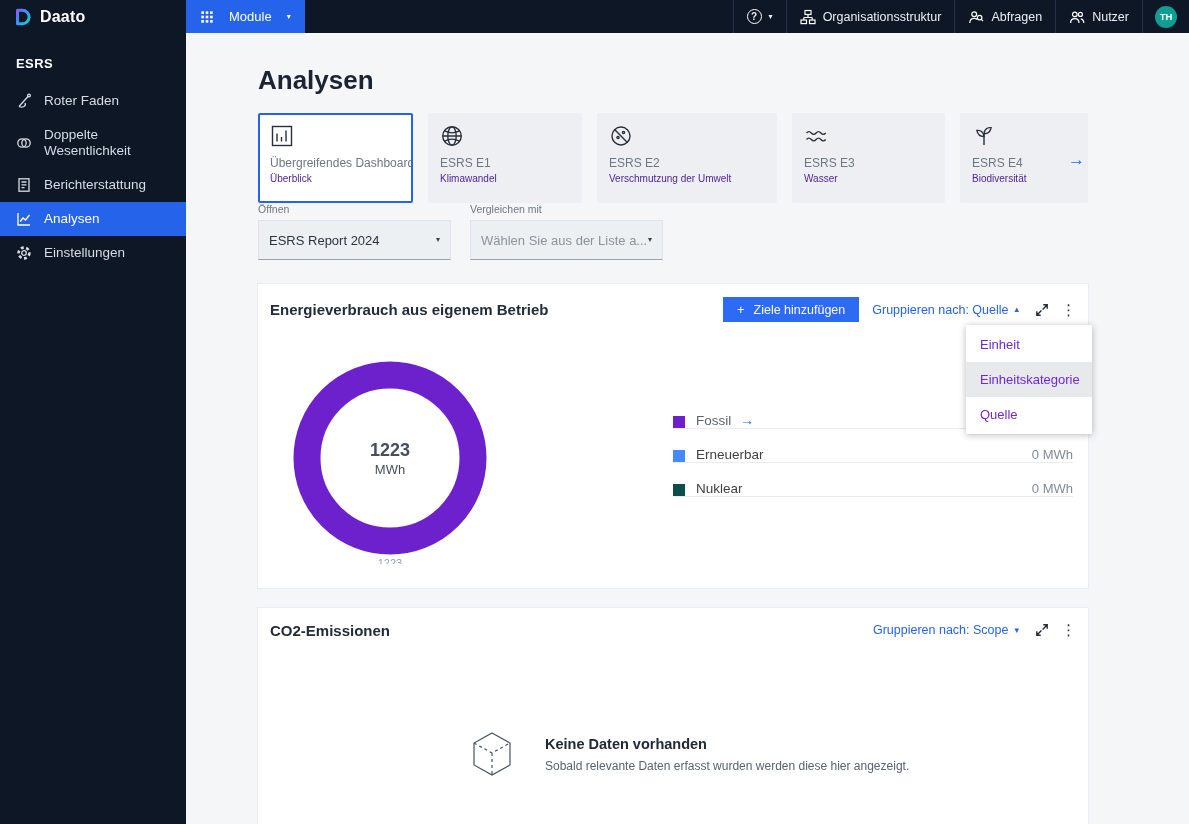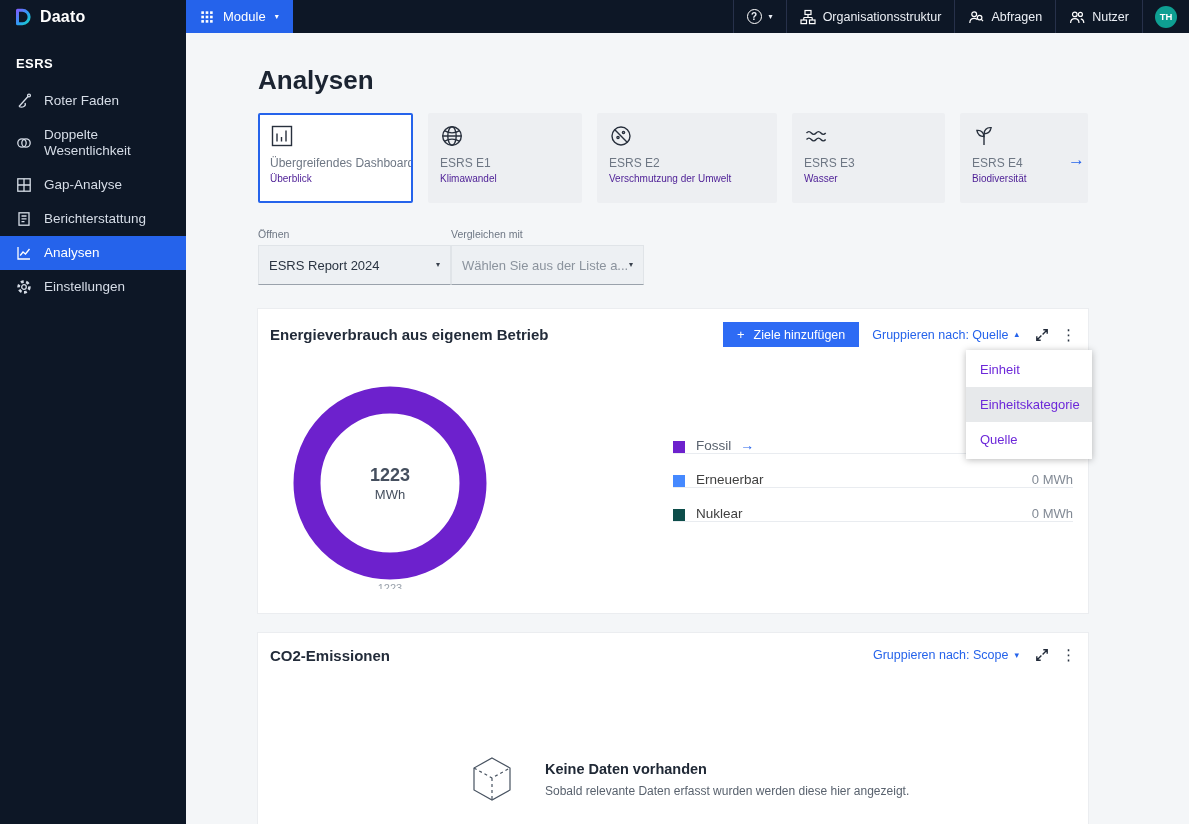--- a/index.html
+++ b/index.html
@@ -5,21 +5,21 @@
 :root { --dark:#0d1726; --accent:#2563eb; --avatar:#0e9f92; }
 * { margin:0; padding:0; box-sizing:border-box; }
 html,body { width:1189px; height:824px; overflow:hidden; }
 body { font-family:"Liberation Sans", sans-serif; background:#f4f6f8; position:relative; color:#222b38; }
 svg { display:block; }
 
 
 .topbar { position:absolute; top:0; left:0; right:0; height:33px; background:var(--dark); display:flex; align-items:stretch; color:#fff; z-index:40; }
 .logo { width:186px; display:flex; align-items:center; gap:7px; padding-left:13px; cursor:pointer; }
 .logo-text { font-size:16px; font-weight:700; letter-spacing:.2px; }
-.module-btn { background:var(--accent); display:flex; align-items:center; gap:9px; padding:0 14px; font-size:13px; cursor:pointer; }
+.module-btn { background:var(--accent); display:flex; align-items:center; gap:15px; padding:0 14px; font-size:13px; cursor:pointer; }
 .tb-spacer { flex:1; }
 .tb-right { display:flex; align-items:stretch; font-size:12.5px; color:#ebeff5; }
 .tb-item { display:flex; align-items:center; gap:7px; padding:0 13px; border-left:1px solid #27314a; cursor:pointer; white-space:nowrap; }
 .help-circle { width:15px; height:15px; border-radius:50%; border:1.3px solid #fff; font-size:10px; display:flex; align-items:center; justify-content:center; font-weight:700; }
 .caret { font-size:8px; line-height:1; }
 .avatar { width:22px; height:22px; border-radius:50%; background:var(--avatar); color:#fff; font-size:9.5px; font-weight:700; display:flex; align-items:center; justify-content:center; align-self:center; margin:0 12px; cursor:pointer; }
 
 
 .sidebar { position:absolute; top:33px; left:0; bottom:0; width:186px; background:var(--dark); color:#d6dde7; z-index:30; }
 .sb-section { padding:23px 16px 13px; font-size:13px; font-weight:700; color:#fff; letter-spacing:.4px; }
@@ -34,21 +34,21 @@
 
 .tabs { margin-top:18px; width:830px; display:flex; gap:15px; position:relative; }
 .tab-card { height:90px; background:#edeff2; border-radius:2px; padding:11px 12px; cursor:pointer; overflow:hidden; }
 .tab-card.active { background:#fff; border:2px solid var(--accent); padding:9px 10px; }
 .tc1{width:155px}.tc2{width:154px}.tc3{width:180px}.tc4{width:153px}.tc5{width:128px}
 .tab-icon { height:26px; display:flex; align-items:flex-start; }
 .tab-sub { margin-top:6px; font-size:12px; color:#6e7784; white-space:nowrap; }
 .tab-label { margin-top:3px; font-size:10px; color:#4c1d95; white-space:nowrap; }
 .tabs-next { position:absolute; right:3px; top:37px; color:var(--accent); font-size:17px; cursor:pointer; font-weight:700; }
 
-.filters { margin-top:25px; display:flex; }
+.filters { display:flex; gap:19px; }
 .filter-label { font-size:10.5px; color:#6e7784; margin-bottom:5px; }
 .select { width:193px; height:40px; background:#edf0f3; border:1px solid #e0e4e8; border-bottom-color:#9aa2ab; display:flex; align-items:center; justify-content:space-between; padding:0 10px; font-size:13px; color:#2a3442; cursor:pointer; }
 .select .caret { color:#3a424e; }
 .select.placeholder .select-value { color:#8b939d; }
 .select-value { white-space:nowrap; overflow:hidden; }
 
 .panel { width:830px; background:#fff; margin-top:24px; position:relative; box-shadow:0 0 0 1px rgba(20,30,50,.04); }
 .panel-energy { height:304px; }
 .panel-co2 { height:240px; margin-top:20px; }
 .panel-head { display:flex; align-items:center; padding:13px 12px 0 12px; }
@@ -176,27 +176,20 @@
   </div>
 
   <div class="sb-item">
     <svg width="16" height="16" viewBox="0 0 16 16" fill="none" stroke="currentColor" stroke-width="1.3">
       <circle cx="6" cy="8" r="4.2"></circle>
         <circle cx="10" cy="8" r="4.2"></circle>
     </svg>
     <span class="lbl">Doppelte Wesentlichkeit</span>
   </div>
 
-  <div class="sb-item">
-    <svg width="16" height="16" viewBox="0 0 16 16" fill="none" stroke="currentColor" stroke-width="1.3">
-      <rect x="1.8" y="1.8" width="12.4" height="12.4"></rect>
-        <path d="M8 1.8 V14.2 M1.8 8 H14.2"></path>
-    </svg>
-    <span class="lbl">Gap-Analyse</span>
-  </div>
 
   <div class="sb-item">
     <svg width="16" height="16" viewBox="0 0 16 16" fill="none" stroke="currentColor" stroke-width="1.3">
       <rect x="3" y="1.8" width="10" height="12.4"></rect>
         <path d="M5.5 5 H10.5 M5.5 7.8 H10.5 M5.5 10.6 H8.5"></path>
     </svg>
     <span class="lbl">Berichterstattung</span>
   </div>
 
   <div class="sb-item active">

